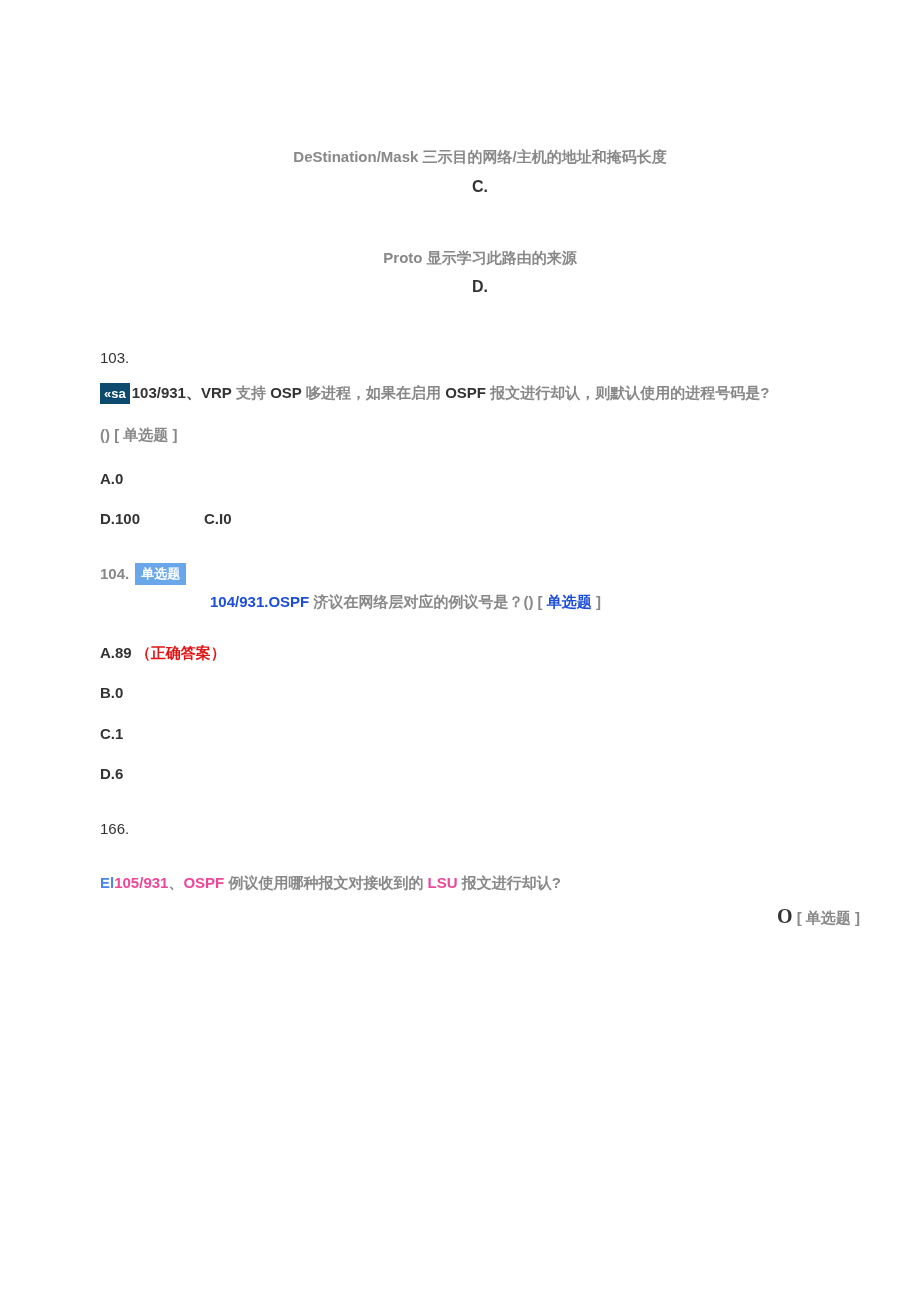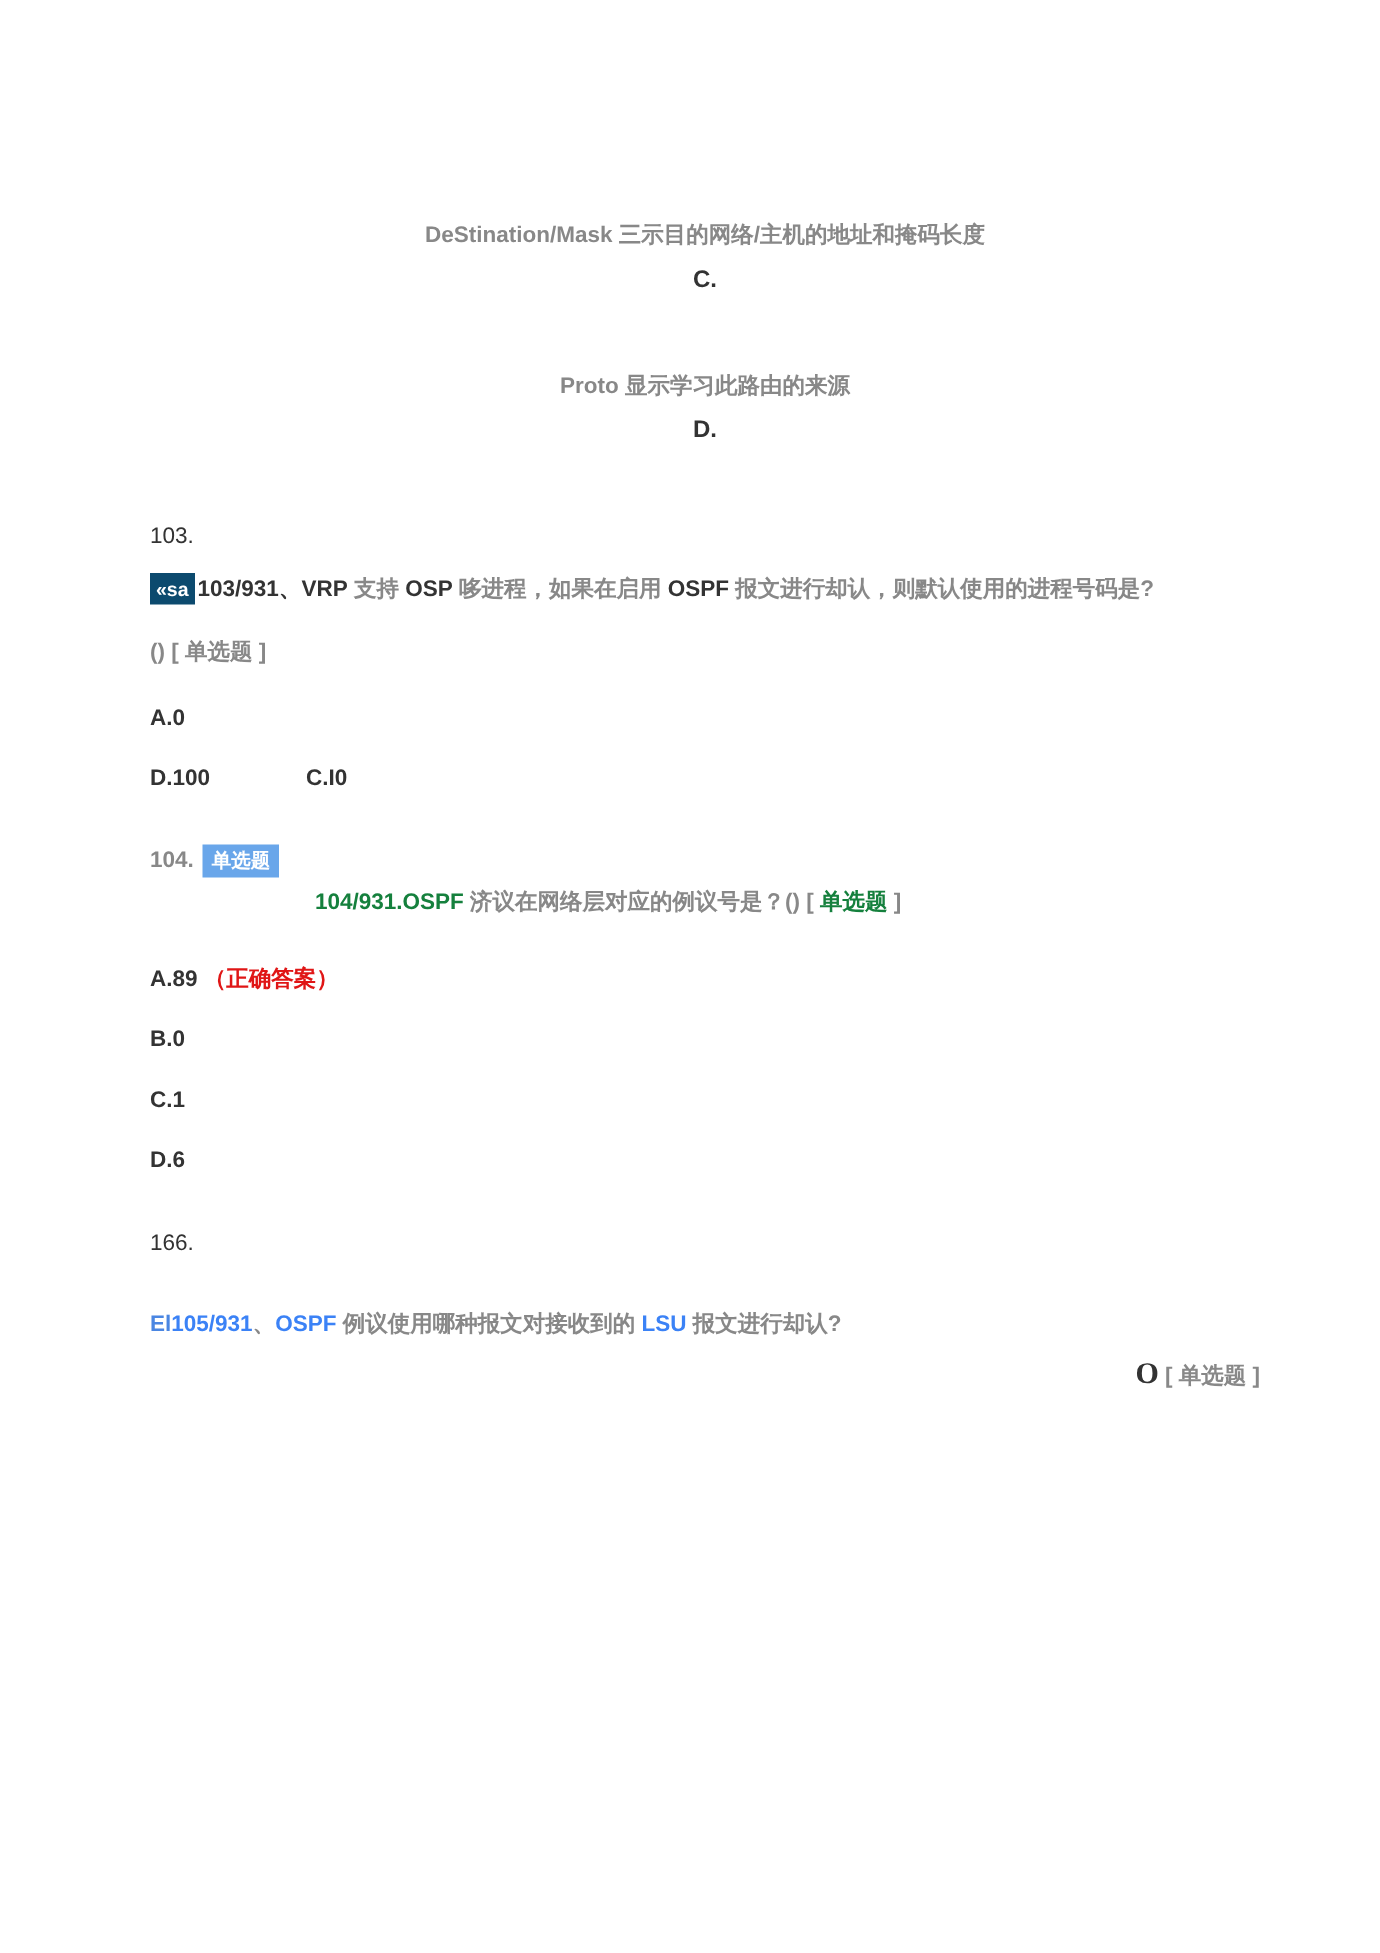--- a/index.html
+++ b/index.html
@@ -4,21 +4,21 @@
   <style>
     * { box-sizing: border-box; margin: 0; padding: 0; }
     body {
       background: #fff;
       font-family: "Microsoft YaHei", "PingFang SC", Arial, sans-serif;
       width: 920px;
       color: #333;
       font-size: 15px;
       line-height: 1.5;
     }
-    .page { padding: 140px 80px 100px 100px; }
+    .page { padding: 140px 60px 100px 100px; }
     .center-line {
       text-align: center;
       color: #888;
       font-weight: bold;
       font-size: 15px;
       margin: 6px 0;
     }
     .center-letter {
       text-align: center;
       color: #333;
@@ -75,28 +75,28 @@
       align-items: center;
       margin-top: 32px;
     }
     .q104-num { color: #888; font-weight: bold; margin-right: 6px; }
     .q104-text {
       margin-top: 6px;
       margin-left: 110px;
       color: #888;
       font-weight: bold;
     }
-    .q104-text b { color: #15803d; }
+    .q104-text b { color: #1d4ed8; }
     .q105-ln {
       margin-top: 32px;
       color: #888;
       font-weight: bold;
     }
     .q105-ln .blue { color: #4a86e2; font-weight: bold; }
-    .q105-ln b { color: #3b82f6; }
+    .q105-ln b { color: #ec4899; }
     .q105-sub {
       text-align: right;
       margin-top: 6px;
       color: #888;
       font-weight: bold;
       margin-left: 40px;
     }
     .q105-sub .O { font-family: "Times New Roman", serif; font-size: 20px; color: #333; }
   </style>
 </head>

